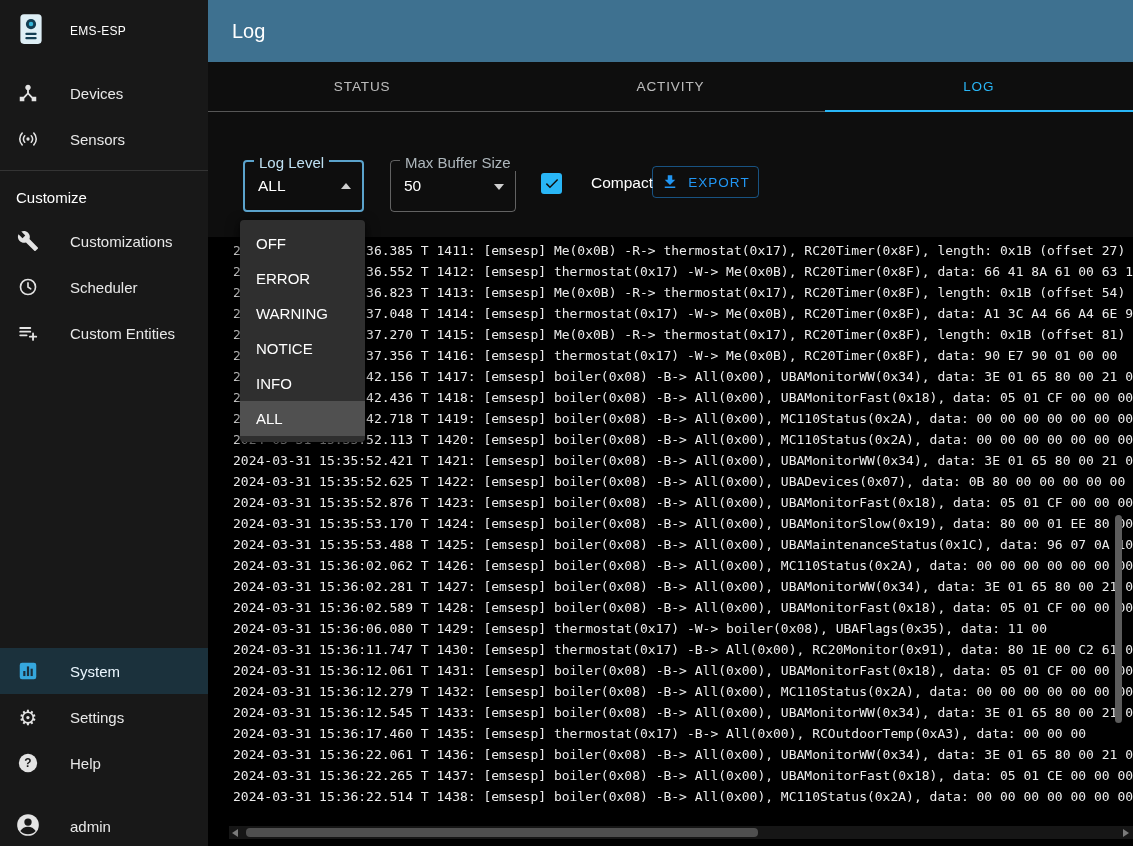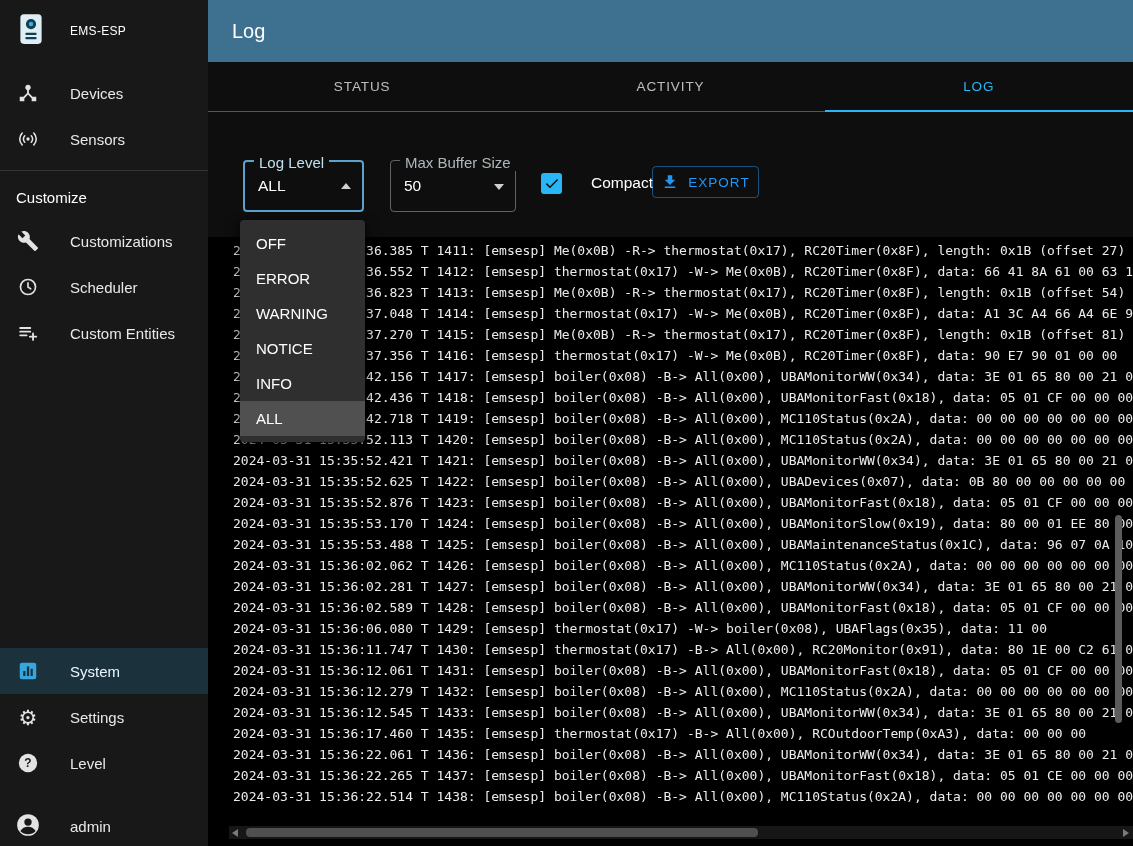--- a/index.html
+++ b/index.html
@@ -150,21 +150,21 @@
         </span>
       <span>Settings</span>
     </div>
     <div class="nav-item">
       <span class="ico">
         <svg viewBox="0 0 24 24" width="22" height="22">
           <circle cx="12" cy="12" r="10" fill="#e3e3e3"></circle>
           <text x="12" y="16.6" text-anchor="middle" font-size="13" font-weight="bold" fill="#181818" font-family="Liberation Sans, sans-serif">?</text>
         </svg>
       </span>
-      <span>Level</span>
+      <span>Help</span>
     </div>
     <div class="admin-row">
       <span class="ico">
         <svg viewBox="0 0 24 24" width="26" height="26">
           <circle cx="12" cy="12" r="10" fill="#e3e3e3"></circle>
           <circle cx="12" cy="9.3" r="3.4" fill="#181818"></circle>
           <path d="M4.9 17.6c1.6-2.7 4.2-4.1 7.1-4.1s5.5 1.4 7.1 4.1a10 10 0 0 1-14.2 0z" fill="#181818"></path>
         </svg>
       </span>
       <span>admin</span>

